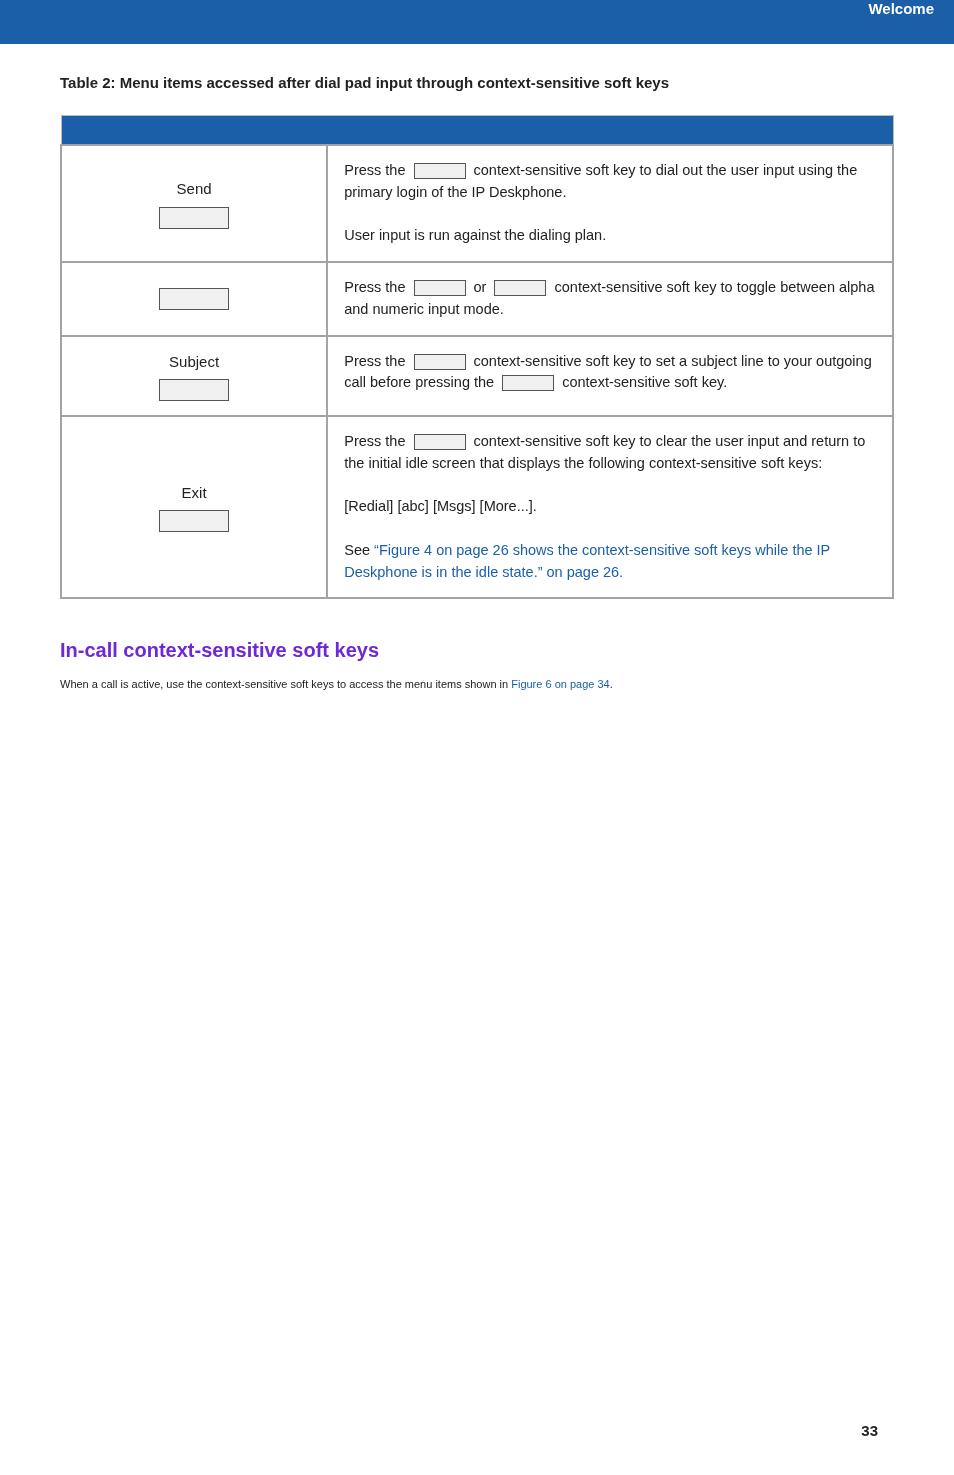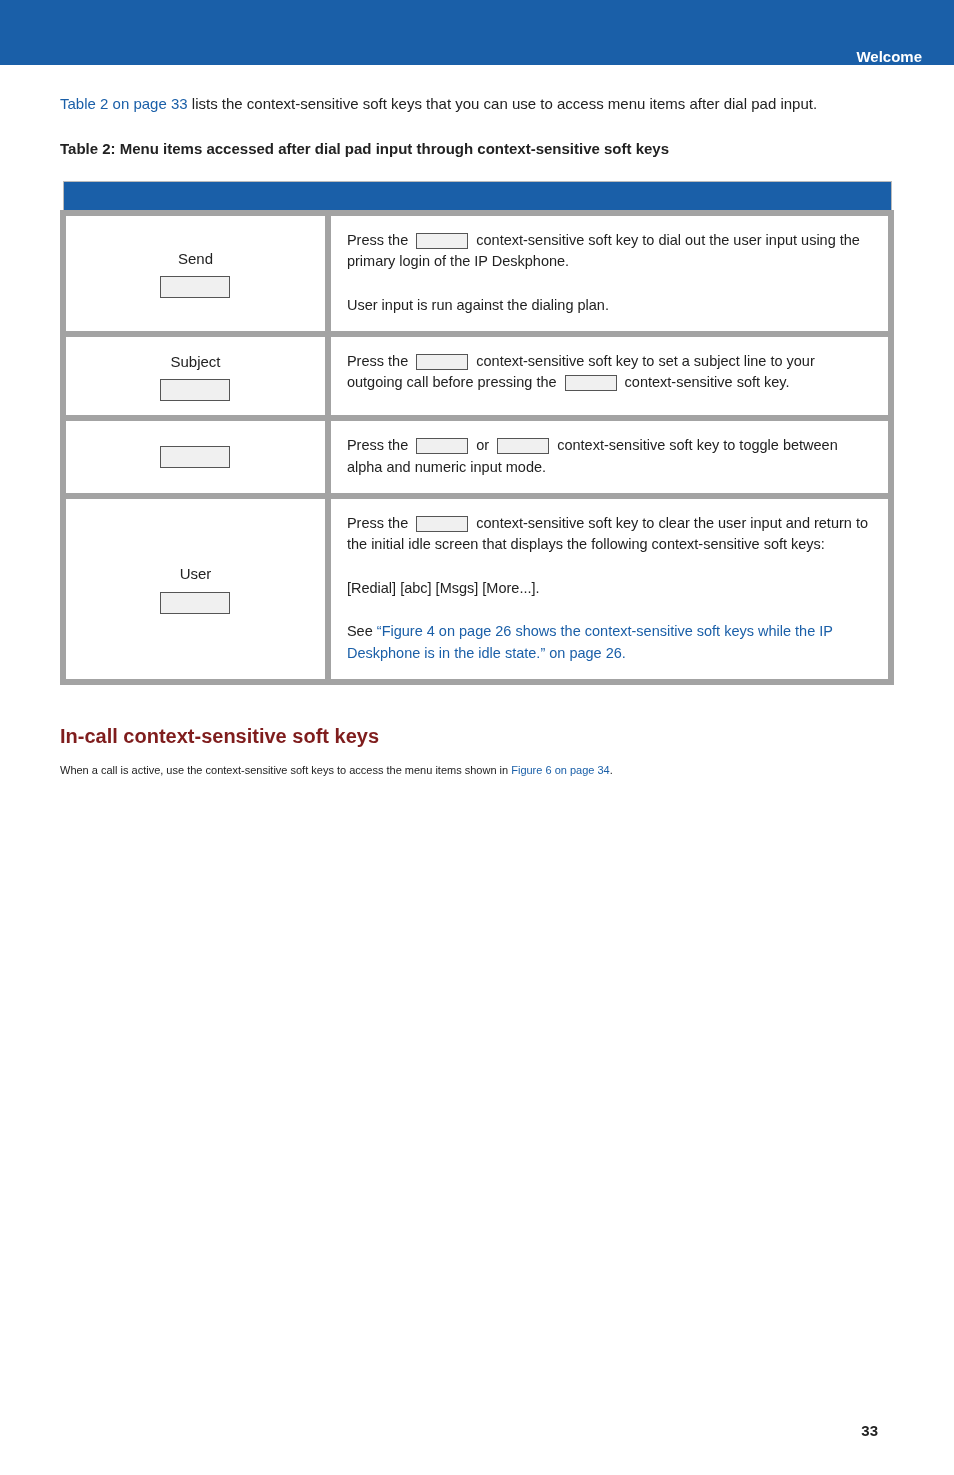--- a/index.html
+++ b/index.html
@@ -10,26 +10,26 @@
       color: #222;
       background: #fff;
       width: 954px;
       min-height: 1475px;
       position: relative;
     }
 
     
     .header-bar {
       background: #1a5fa8;
-      height: 65px;
+      height: 44px;
       width: 100%;
       display: flex;
-      align-items: flex-end;
+      align-items: flex-start;
       justify-content: flex-end;
-      padding-right: 32px;
+      padding-right: 20px;
     }
     .header-title {
       color: #fff;
       font-weight: bold;
       font-size: 15px;
     }
 
     
     .page-content {
       padding: 28px 60px 80px 60px;
@@ -64,21 +64,21 @@
     .main-table th {
       background: #1a5fa8;
       color: #fff;
       padding: 14px 16px;
       text-align: left;
       font-size: 15px;
     }
     .main-table td {
       padding: 14px 16px;
       vertical-align: top;
-      border: 6px solid #a3a3a3;
+      border: 2px solid #a3a3a3;
       line-height: 1.5;
       font-size: 14.5px;
     }
     .main-table tr td:first-child {
       width: 32%;
       text-align: center;
       vertical-align: middle;
     }
     .main-table tr td:last-child {
       width: 68%;
@@ -98,21 +98,21 @@
     .key-button {
       width: 70px;
       height: 22px;
       border: 1.5px solid #555;
       background: #f0f0f0;
       display: inline-block;
     }
 
     
     .section-heading {
-      color: #7f1d1d;
+      color: #6d28d9;
       font-weight: bold;
       font-size: 20px;
       margin-bottom: 14px;
       margin-top: 10px;
     }
 
     
     .section-para {
       line-height: 1.55;
       font-size: 11px;
@@ -141,23 +141,20 @@
   </style>
 </head>
 <body>
 
 <div class="header-bar">
   <span class="header-title">Welcome</span>
 </div>
 
 <div class="page-content">
 
-  <p class="intro-para">
-    <a class="link-text">Table 2 on page 33</a><span> lists the context-sensitive soft keys that you can use to access menu items after dial pad input.</span>
-  </p>
 
   <div class="table-heading">Table 2: Menu items accessed after dial pad input through context-sensitive soft keys</div>
 
   <table class="main-table">
     <thead>
       <tr>
         <th></th>
         <th></th>
       </tr>
     </thead>
@@ -172,44 +169,44 @@
         </td>
         <td>
           Press the <span class="inline-btn"></span> context-sensitive soft key to dial out the user input using the primary login of the IP Deskphone.<br><br>
           User input is run against the dialing plan.
         </td>
       </tr>
 
       <tr>
         <td>
           <div class="key-cell">
+            <span class="key-button"></span>
+          </div>
+        </td>
+        <td>
+          Press the <span class="inline-btn"></span> or <span class="inline-btn"></span> context-sensitive soft key to toggle between alpha and numeric input mode.
+        </td>
+      </tr>
+
+      <tr>
+        <td>
+          <div class="key-cell">
             <span class="key-label">Subject</span>
             <span class="key-button"></span>
           </div>
         </td>
         <td>
           Press the <span class="inline-btn"></span> context-sensitive soft key to set a subject line to your outgoing call before pressing the <span class="inline-btn"></span> context-sensitive soft key.
         </td>
       </tr>
 
       <tr>
         <td>
           <div class="key-cell">
-            <span class="key-button"></span>
-          </div>
-        </td>
-        <td>
-          Press the <span class="inline-btn"></span> or <span class="inline-btn"></span> context-sensitive soft key to toggle between alpha and numeric input mode.
-        </td>
-      </tr>
-
-      <tr>
-        <td>
-          <div class="key-cell">
-            <span class="key-label">User</span>
+            <span class="key-label">Exit</span>
             <span class="key-button"></span>
           </div>
         </td>
         <td>
           Press the <span class="inline-btn"></span> context-sensitive soft key to clear the user input and return to the initial idle screen that displays the following context-sensitive soft keys:<br><br>
           [Redial] [abc] [Msgs] [More...].<br><br>
           See <a class="link-text">“Figure 4 on page 26 shows the context-sensitive soft keys while the IP Deskphone is in the idle state.” on page 26.</a>
         </td>
       </tr>
     </tbody>

